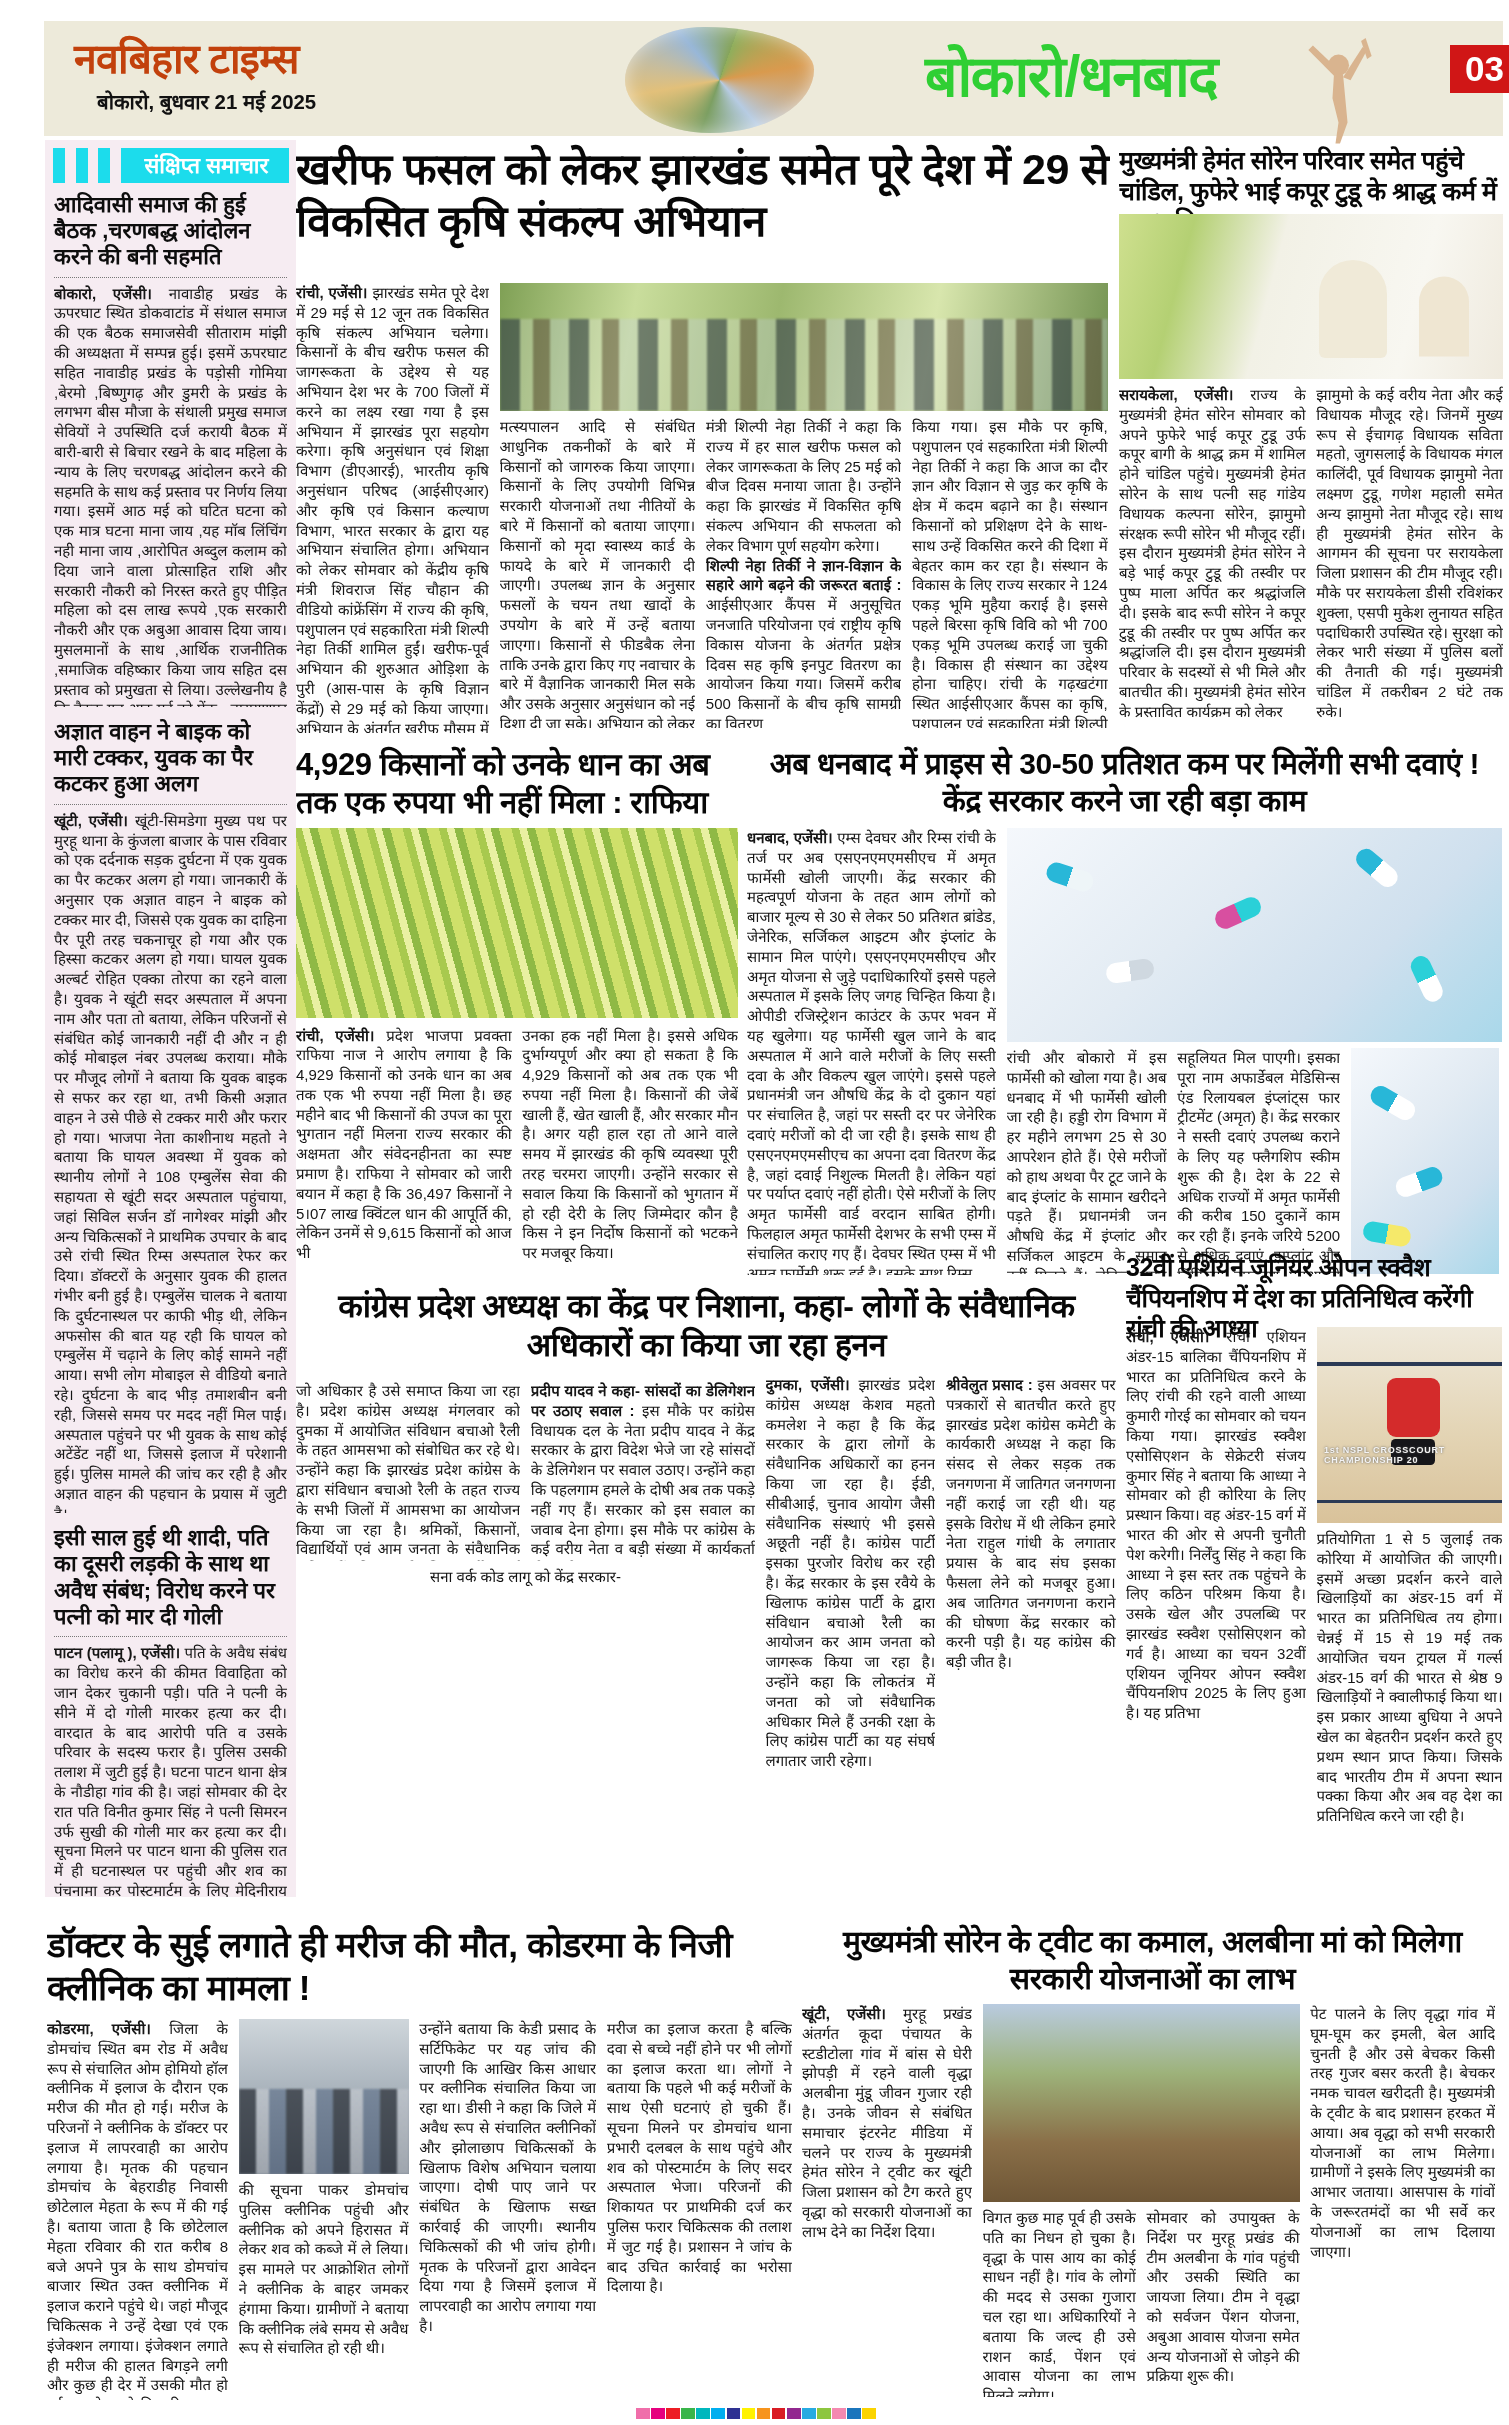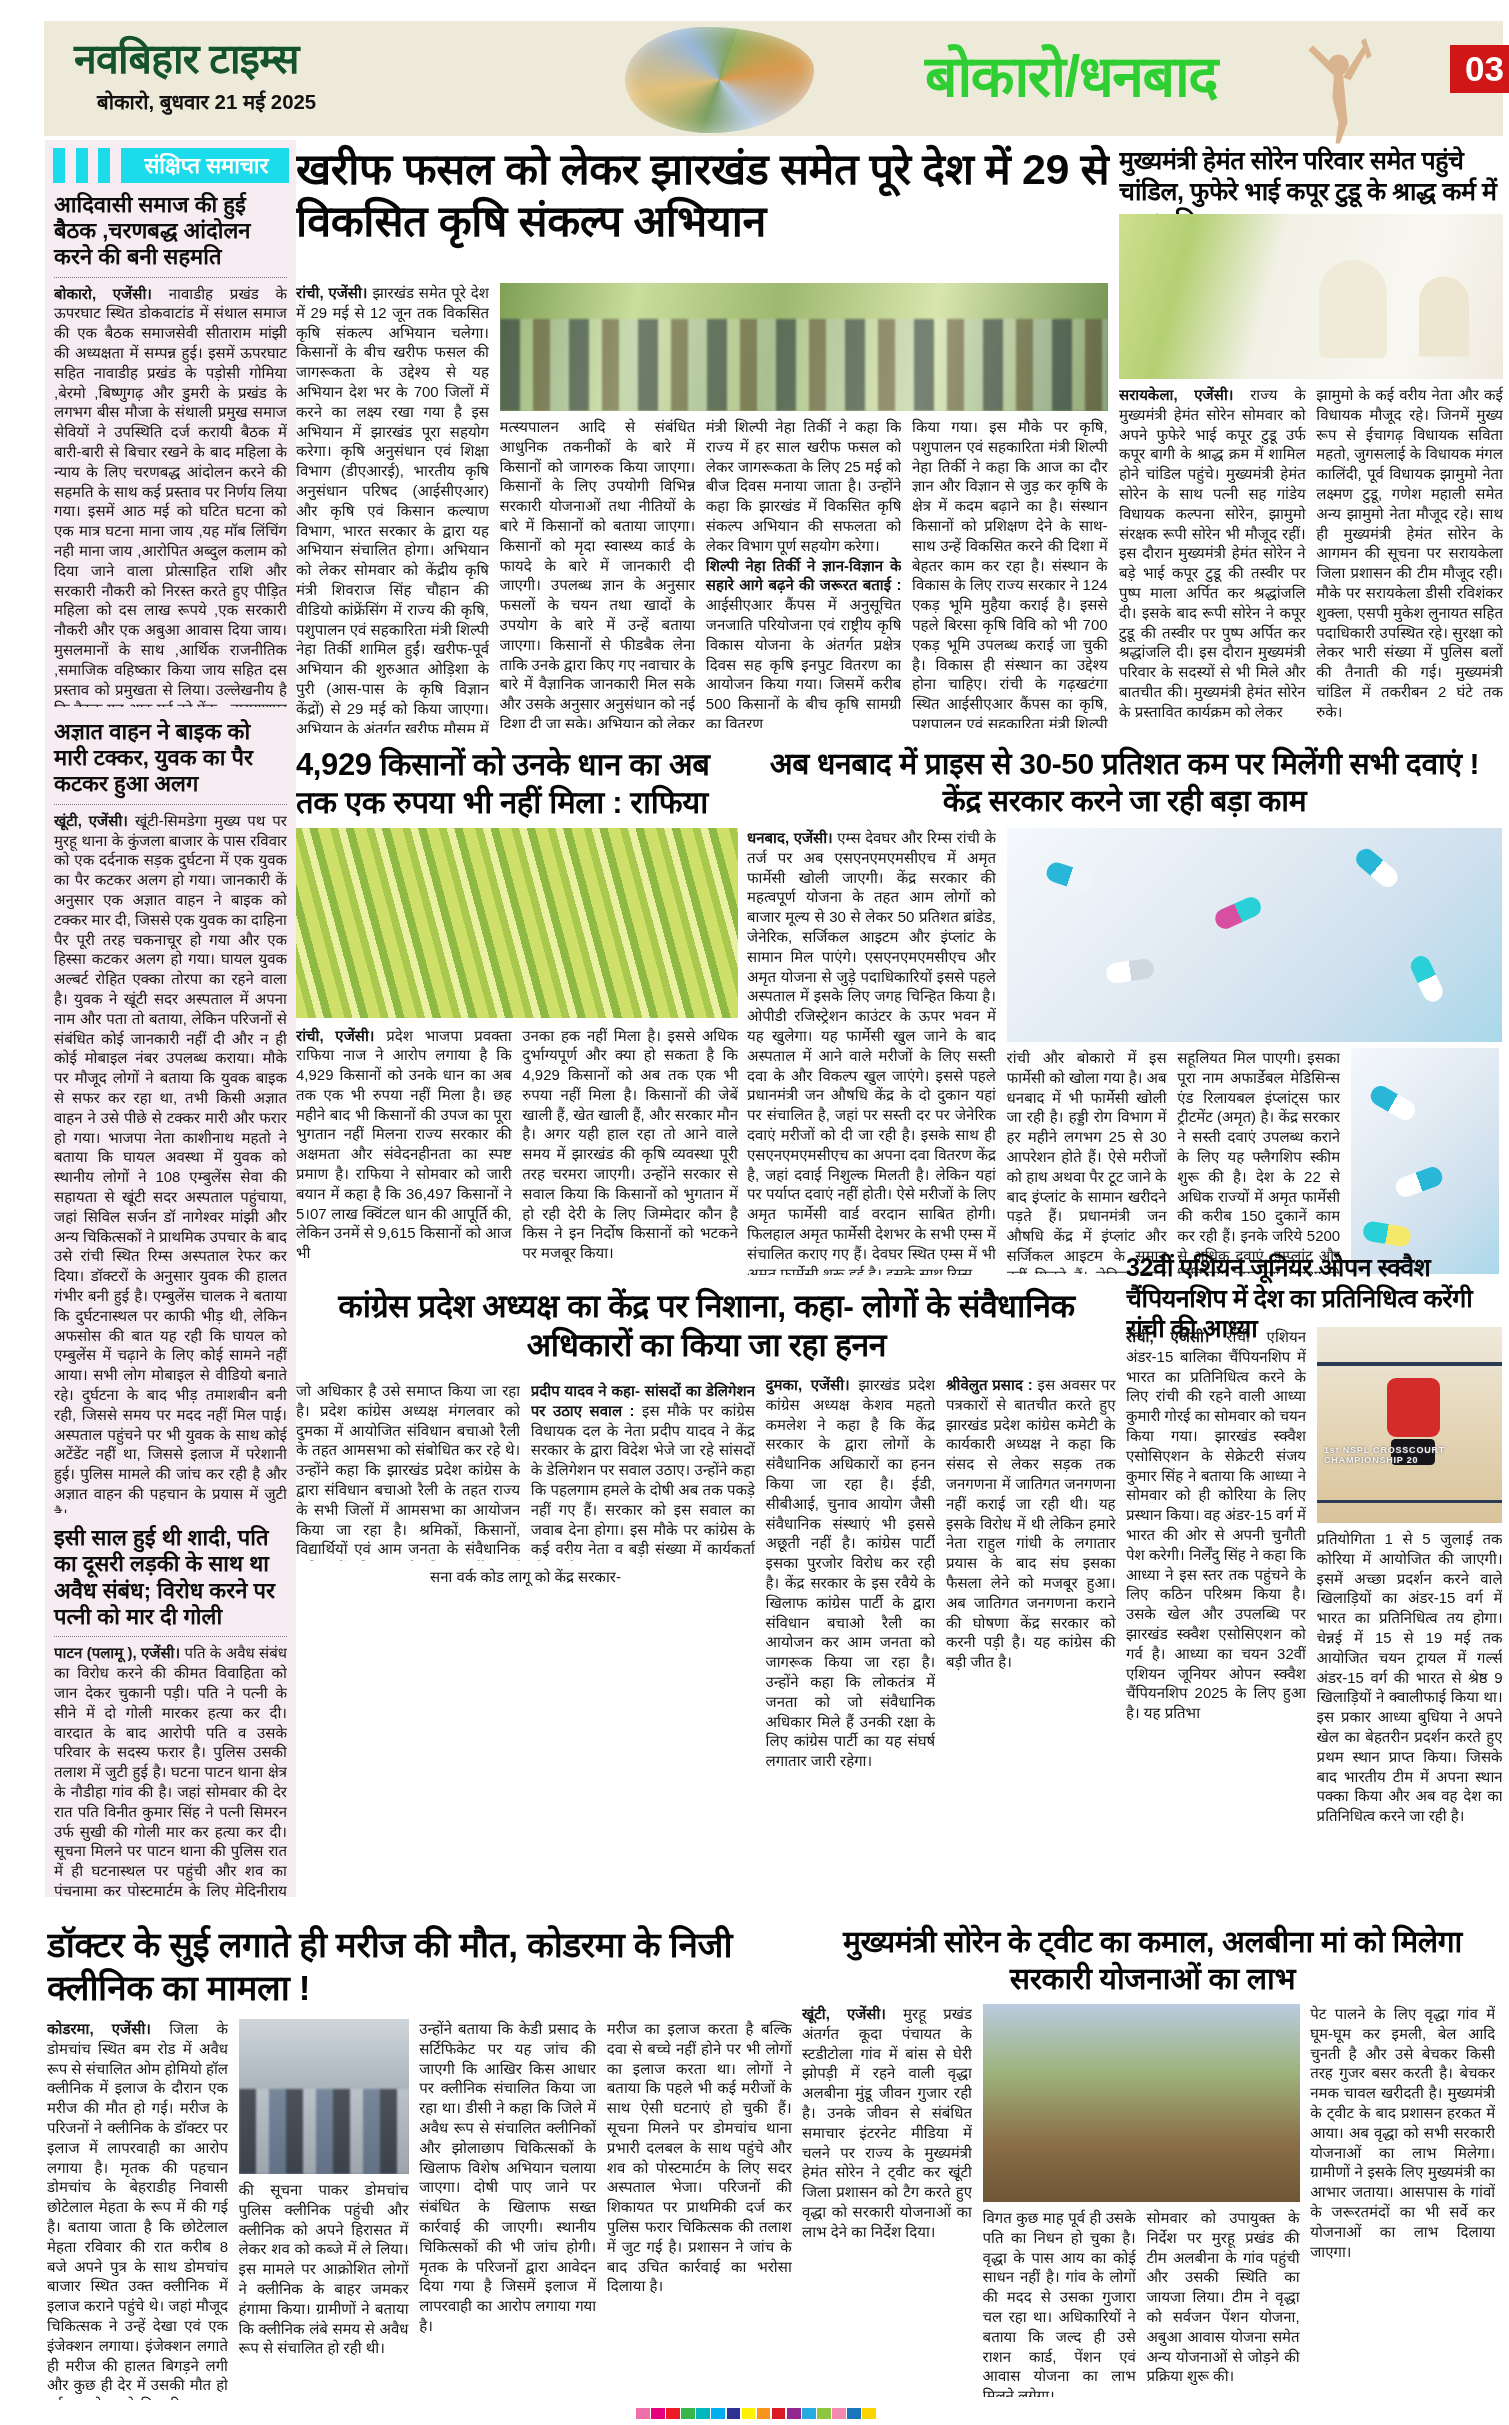--- a/index.html
+++ b/index.html
@@ -1,20 +1,20 @@
 <!DOCTYPE html>
 <html style="font-size:12px"><head>
 <meta charset="utf-8">
 <style>
   html,body{margin:0;padding:0;background:#9a9a9a;}
   #page{position:relative;width:1510px;height:2426px;background:#ffffff;font-family:"Liberation Sans","DejaVu Sans",sans-serif;color:#111;overflow:hidden;margin:0 auto;}
   .abs{position:absolute;}
   
   #header-band{left:44px;top:21px;width:1459px;height:115px;background:#edeada;}
-  #nameplate{left:30px;top:7.5px;font-size:41px;font-weight:bold;color:#14532d;letter-spacing:-0.8px;}
+  #nameplate{left:30px;top:7.5px;font-size:41px;font-weight:bold;color:#c2410c;letter-spacing:-0.8px;}
   #dateline-top{left:53px;top:66px;font-size:20.4px;font-weight:bold;color:#111;}
   #map-collage{left:581px;top:6px;width:189px;height:106px;background:conic-gradient(from 20deg,#8fae5c,#d99a4e,#b6cbe2,#7c9f62,#e2c07a,#98b7d8,#86a45a);border-radius:42% 58% 55% 45%/50% 40% 60% 50%;box-shadow:inset 0 0 18px rgba(255,255,255,.55);}
   #region-title{left:793px;top:13.6px;width:468px;text-align:center;font-size:57px;font-weight:bold;color:#2fcf33;letter-spacing:-1.5px;}
   #statue{left:1249px;top:10.6px;}
   #page-number-box{left:1406px;top:24px;width:69px;height:48px;background:#d01616;color:#fff;font-size:35px;font-weight:bold;text-align:center;line-height:48px;}
   
   #sidebar{left:45px;top:140px;width:251px;height:1757px;background:#f6ecf2;overflow:hidden;padding:0;}
   #briefs-header{display:flex;align-items:stretch;height:35px;margin:7.5px 7.5px 4.5px 7.5px;}
   #briefs-stripes{width:72px;background:repeating-linear-gradient(90deg,#1cdcec 0 12px,#f6ecf2 12px 22.6px);}
   #briefs-title{flex:1;background:#1cdcec;color:#fff;font-size:22px;font-weight:bold;text-align:center;line-height:35px;}

